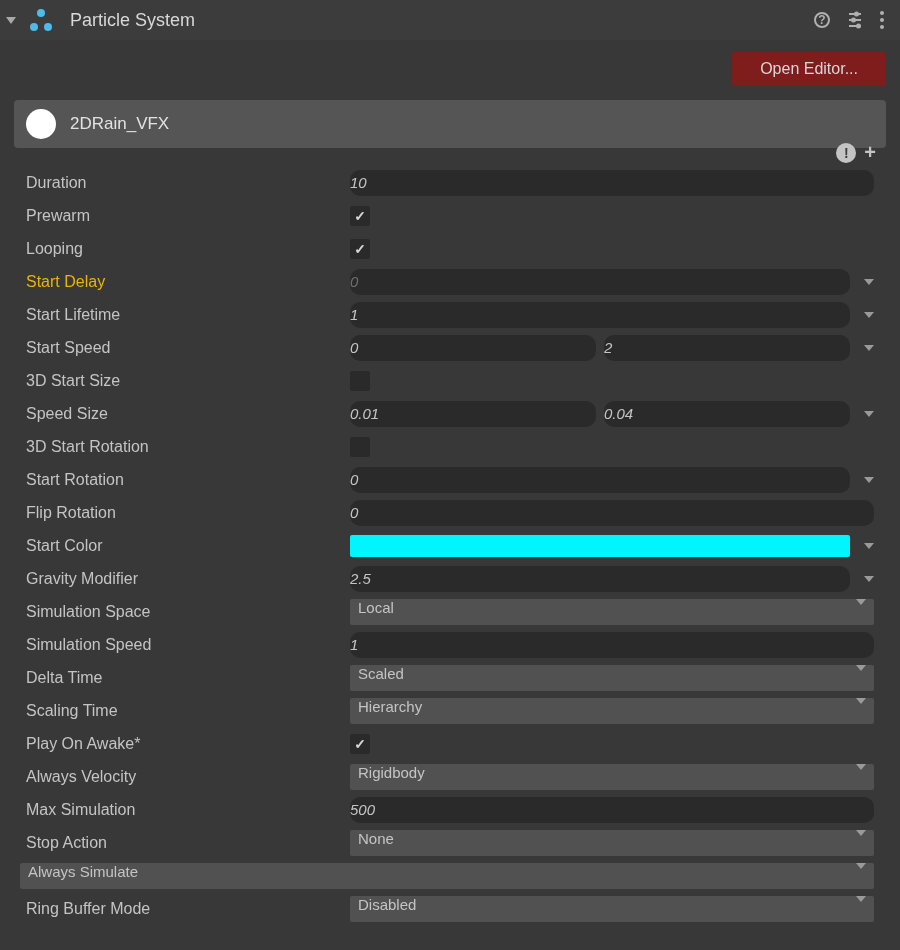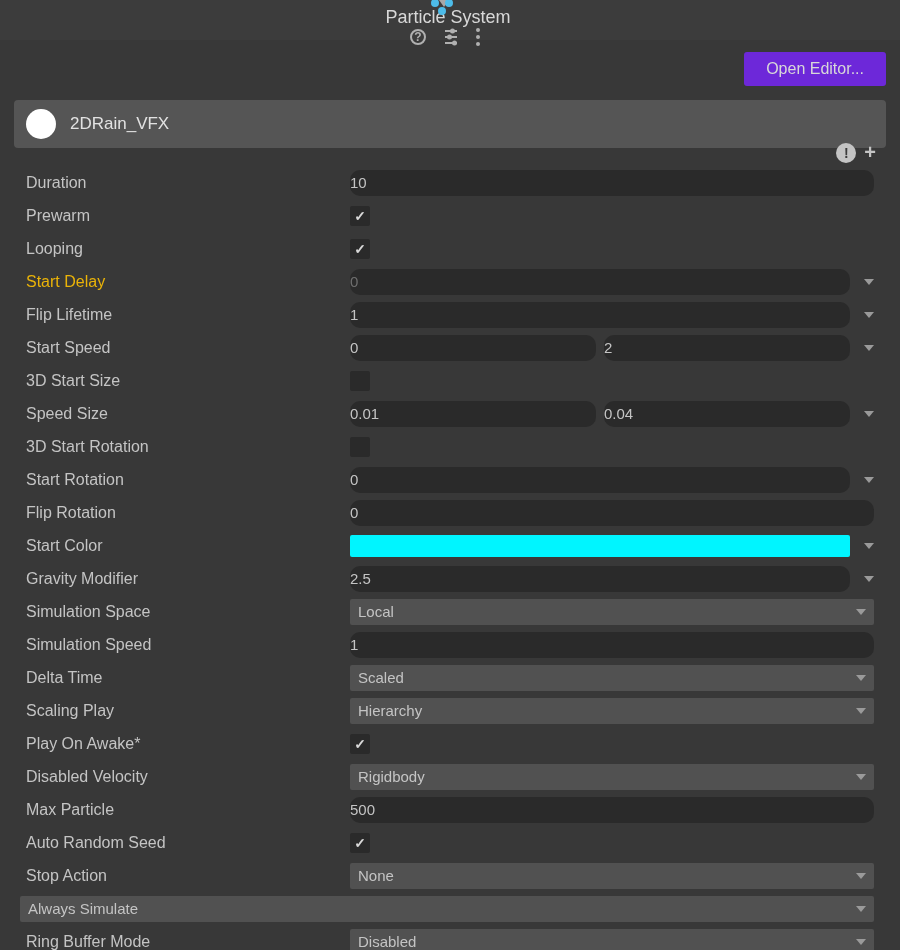--- a/index.html
+++ b/index.html
@@ -11,21 +11,20 @@
     width: 900px;
     height: 950px;
     overflow: hidden;
   }
   .component-header {
     display: flex;
     align-items: center;
     height: 40px;
     padding: 0 10px 0 6px;
     background: #3c3c3c;
-    flex-direction: column;
   }
   .foldout {
     width: 0; height: 0;
     border-left: 5px solid transparent;
     border-right: 5px solid transparent;
     border-top: 7px solid #a8a8a8;
     margin-right: 8px;
   }
   .particle-icon {
     width: 22px; height: 22px;
@@ -78,25 +77,25 @@
     width: 4px; height: 4px;
     background: #b0b0b0;
     border-radius: 50%;
   }
   .open-editor-row {
     display: flex;
     justify-content: flex-end;
     padding: 12px 14px 14px 14px;
   }
   .btn {
-    background: #6d28d9;
+    background: #7f1d1d;
     color: #d8d8d8;
     border: none;
     border-radius: 3px;
-    padding: 8px 22px;
+    padding: 8px 28px;
     font-size: 16px;
     cursor: pointer;
   }
   .module {
     margin: 0 14px;
   }
   .module-header {
     background: #555555;
     border-radius: 4px;
     display: flex;
@@ -166,35 +165,36 @@
   }
   .num-input {
     background: #2a2a2a;
     border: none;
     color: #c4c4c4;
     height: 26px;
     padding: 0 0;
     font-size: 15px;
     border-radius: 10px;
     min-width: 0;
+    font-style: italic;
   }
   .num-input.full { flex: 1; }
   .num-input.half { flex: 1; }
   .num-input.disabled { color: #6e6e6e; }
   .select {
     background: #515151;
     border: none;
     color: #c4c4c4;
     height: 26px;
     padding: 0 8px;
     font-size: 15px;
     border-radius: 2px;
     flex: 1;
     display: flex;
-    align-items: center;
+    align-items: flex-start;
     justify-content: space-between;
     cursor: pointer;
   }
   .mini-dd {
     width: 0; height: 0;
     border-left: 5px solid transparent;
     border-right: 5px solid transparent;
     border-top: 6px solid #9a9a9a;
     margin-left: 6px;
     cursor: pointer;
@@ -299,21 +299,21 @@
 
     <div class="row">
       <div class="label disabled">Start Delay</div>
       <div class="field-area">
         <input class="num-input full disabled" value="0" style="">
         <div class="mini-dd"></div>
       </div>
     </div>
 
     <div class="row">
-      <div class="label">Flip Lifetime</div>
+      <div class="label">Start Lifetime</div>
       <div class="field-area">
         <input class="num-input full" value="1" style="">
         <div class="mini-dd"></div>
       </div>
     </div>
 
     <div class="row">
       <div class="label">Start Speed</div>
       <div class="field-area">
         <input class="num-input half" value="0" style="">
@@ -397,59 +397,53 @@
       <div class="label">Delta Time</div>
       <div class="field-area">
         <div class="select">
             <span>Scaled</span>
             <div class="mini-dd"></div>
           </div>
       </div>
     </div>
 
     <div class="row">
-      <div class="label">Scaling Play</div>
+      <div class="label">Scaling Time</div>
       <div class="field-area">
         <div class="select">
             <span>Hierarchy</span>
             <div class="mini-dd"></div>
           </div>
       </div>
     </div>
 
     <div class="row">
       <div class="label">Play On Awake*</div>
       <div class="field-area">
           <span class="checkbox checked"></span>
         </div>
     </div>
 
     <div class="row">
-      <div class="label">Disabled Velocity</div>
+      <div class="label">Always Velocity</div>
       <div class="field-area">
         <div class="select">
             <span>Rigidbody</span>
             <div class="mini-dd"></div>
           </div>
       </div>
     </div>
 
     <div class="row">
-      <div class="label">Max Particle</div>
+      <div class="label">Max Simulation</div>
       <div class="field-area">
           <input class="num-input full" value="500" style="">
         </div>
     </div>
 
-    <div class="row">
-      <div class="label">Auto Random Seed</div>
-      <div class="field-area">
-          <span class="checkbox checked"></span>
-        </div>
-    </div>
 
     <div class="row">
       <div class="label">Stop Action</div>
       <div class="field-area">
         <div class="select">
             <span>None</span>
             <div class="mini-dd"></div>
           </div>
       </div>
     </div>

